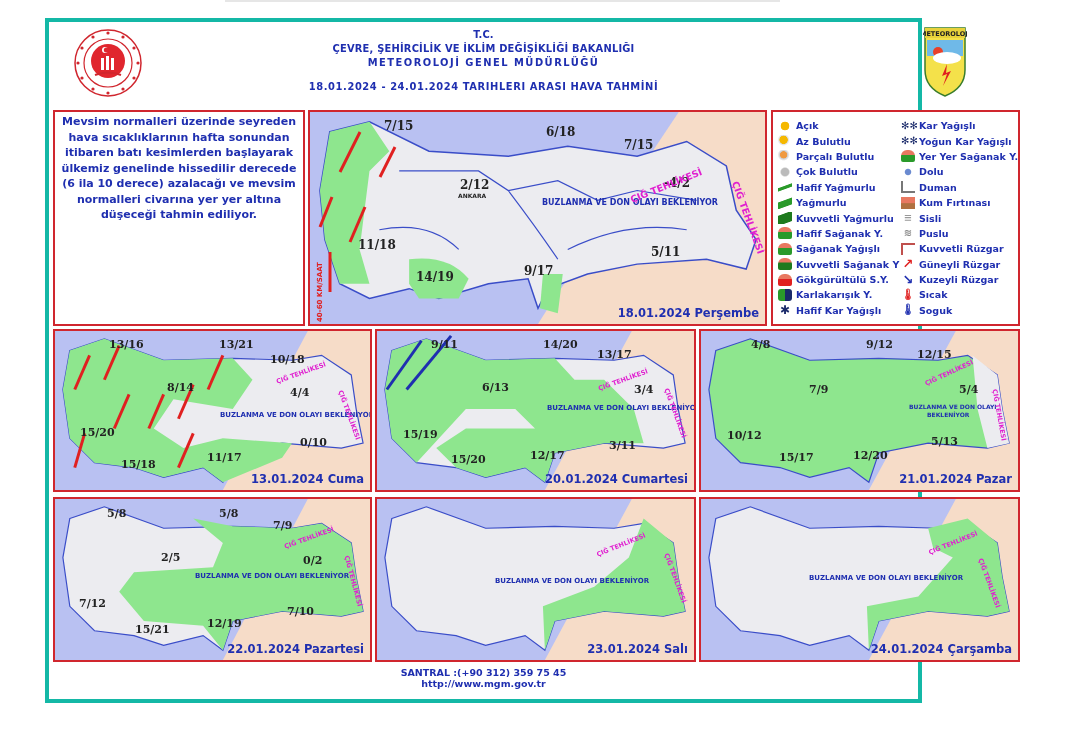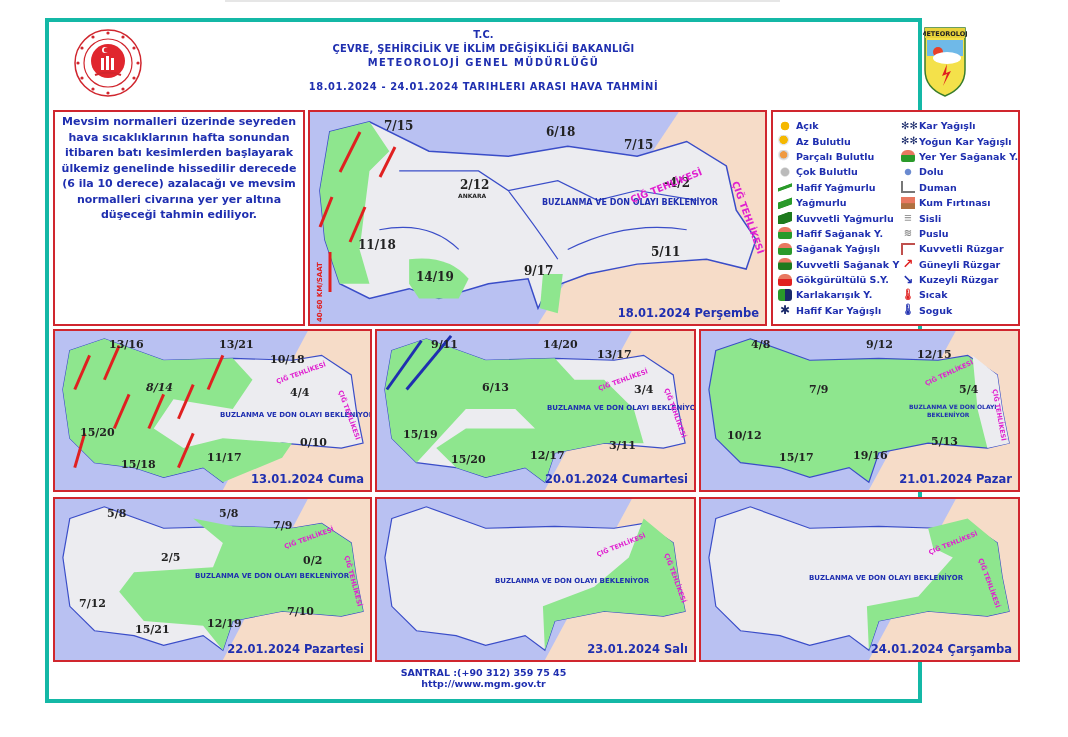--- a/index.html
+++ b/index.html
@@ -250,21 +250,21 @@
           <line x1="95" y1="100" x2="110" y2="65"></line>
           <line x1="125" y1="90" x2="140" y2="55"></line>
           <line x1="155" y1="60" x2="170" y2="25"></line>
           <line x1="125" y1="140" x2="140" y2="105"></line>
           <line x1="20" y1="140" x2="30" y2="105"></line>
         </g>
     </svg>
     <div class="temp" style="left:54px;top:7px;">13/16</div>
     <div class="temp" style="left:164px;top:7px;">13/21</div>
     <div class="temp" style="left:215px;top:22px;">10/18</div>
-    <div class="temp" style="left:91px;top:50px;font-style:italic;">8/14</div>
+    <div class="temp" style="left:112px;top:50px;">8/14</div>
     <div class="temp" style="left:235px;top:55px;">4/4</div>
     <div class="temp" style="left:25px;top:95px;">15/20</div>
     <div class="temp" style="left:245px;top:105px;">0/10</div>
     <div class="temp" style="left:66px;top:127px;">15/18</div>
     <div class="temp" style="left:152px;top:120px;">11/17</div>
     <div class="note" style="left:165px;top:80px;">BUZLANMA VE DON OLAYI BEKLENİYOR</div>
     <div class="cig" style="left:220px;top:38px;transform:rotate(-20deg);font-size:6.5px;">ÇIĞ TEHLİKESİ</div>
     <div class="cig" style="left:268px;top:80px;transform:rotate(70deg);font-size:6.5px;">ÇIĞ TEHLİKESİ</div>
     <div class="maplabel">13.01.2024 Cuma</div>
   </div>
@@ -302,21 +302,21 @@
       <path d="M15 20 L50 8 L110 30 L180 28 L240 30 L270 25 L300 45 L305 80 L312 115 L290 120 L230 115 L180 125 L170 155 L150 140 L110 150 L80 140 L40 135 L15 110 L8 60 Z" fill="#8ee68e" stroke="#3a4dc8" stroke-width="1.2"></path>
       <path d="M275 25 L300 45 L305 80 L312 115 L290 120 L280 80 Z" fill="#ececf0"></path>
     </svg>
     <div class="temp" style="left:50px;top:7px;">4/8</div>
     <div class="temp" style="left:165px;top:7px;">9/12</div>
     <div class="temp" style="left:216px;top:17px;">12/15</div>
     <div class="temp" style="left:108px;top:52px;">7/9</div>
     <div class="temp" style="left:258px;top:52px;">5/4</div>
     <div class="temp" style="left:26px;top:98px;">10/12</div>
     <div class="temp" style="left:78px;top:120px;">15/17</div>
-    <div class="temp" style="left:152px;top:118px;">19/16</div>
+    <div class="temp" style="left:152px;top:118px;">12/20</div>
     <div class="temp" style="left:230px;top:104px;">5/13</div>
     <div class="note" style="left:208px;top:72px;font-size:6px;">BUZLANMA VE DON OLAYI</div>
     <div class="note" style="left:226px;top:80px;font-size:6px;">BEKLENİYOR</div>
     <div class="cig" style="left:222px;top:38px;transform:rotate(-25deg);font-size:6.5px;">ÇIĞ TEHLİKESİ</div>
     <div class="cig" style="left:272px;top:80px;transform:rotate(80deg);font-size:6.5px;">ÇIĞ TEHLİKESİ</div>
     <div class="maplabel">21.01.2024 Pazar</div>
   </div>
 
   <div class="box map" style="left:4px;top:475px;width:319px;height:165px;text-align:right;">
     <svg viewBox="0 0 319 165" preserveAspectRatio="none">

